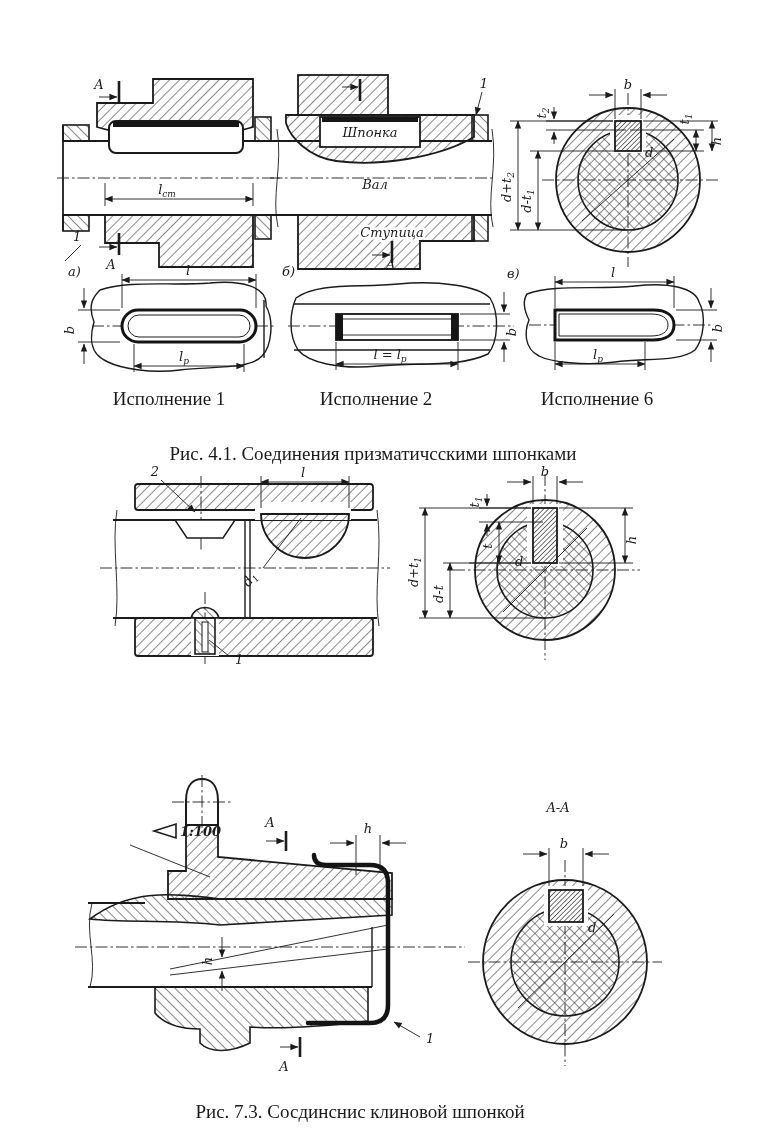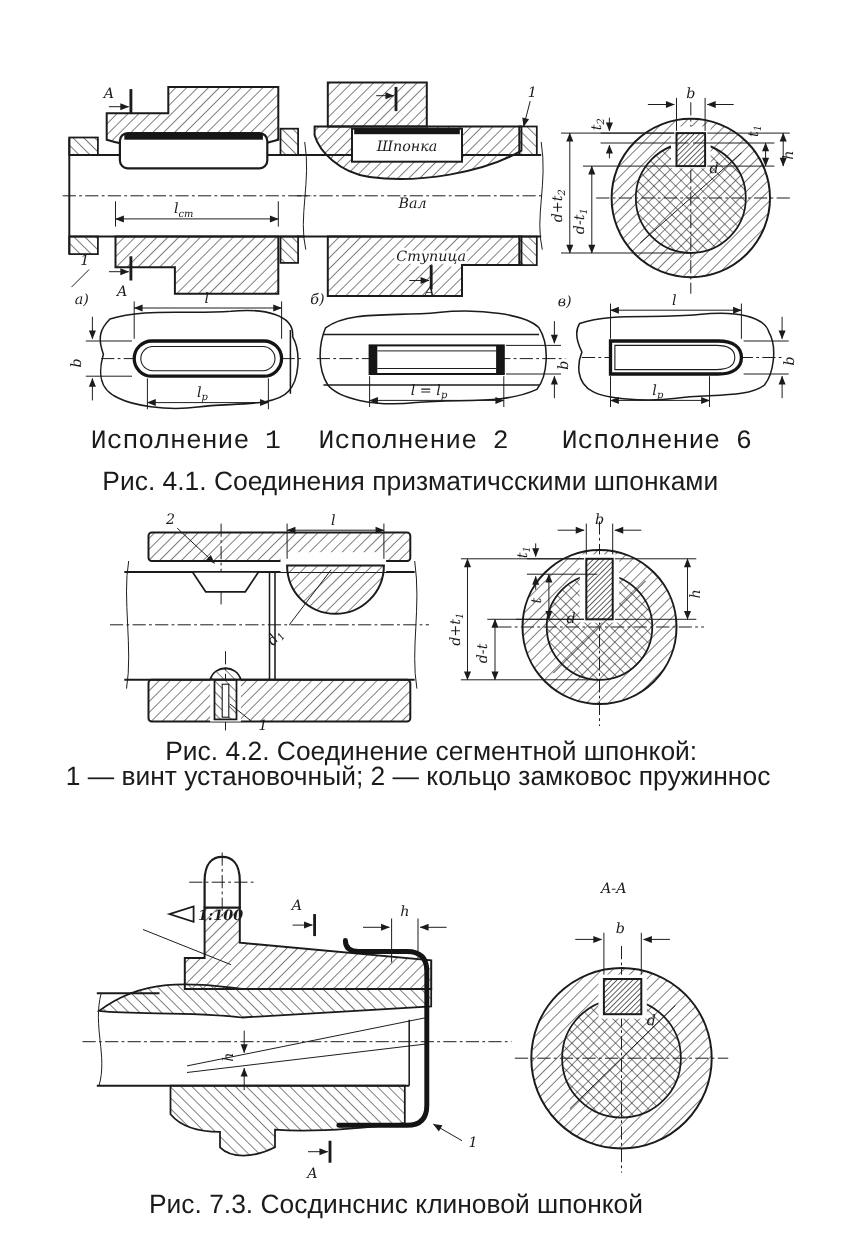--- a/index.html
+++ b/index.html
@@ -18,26 +18,26 @@
   .hb { fill:url(#hB); stroke:#1b1b1b; stroke-width:1.6; }
   .hc { fill:url(#hC); stroke:#1b1b1b; stroke-width:1.8; }
   .ln  { stroke:#1b1b1b; stroke-width:1.8; fill:none; }
   .ln2 { stroke:#1b1b1b; stroke-width:1.4; fill:none; }
   .thin{ stroke:#1b1b1b; stroke-width:0.9; fill:none; }
   .cl  { stroke:#1b1b1b; stroke-width:0.9; stroke-dasharray:12 3 2.5 3; fill:none; }
   .tick{ stroke:#1b1b1b; stroke-width:2.6; fill:none; }
   .thick{ stroke:#141414; stroke-width:4.5; fill:none; stroke-linecap:round; }
   .wt  { fill:#ffffff; stroke:none; }
   .caption {
-    position:absolute; font-size:24px; white-space:nowrap;
-    transform:translateX(-50%); font-family:Liberation Sans, sans-serif;
+    position:absolute; font-size:19px; white-space:nowrap;
+    transform:translateX(-50%); font-family:Liberation Serif, serif;margin-top:19px;
   }
   .variant {
-    position:absolute; font-size:24px; white-space:nowrap;
-    transform:translateX(-50%); font-family:Liberation Mono, monospace;
+    position:absolute; font-size:19px; white-space:nowrap;
+    transform:translateX(-50%); font-family:Liberation Serif, serif;
   }
   .sub { font-size:9px; }
 </style>
 </head>
 <body>
 
 <div class="page">
 
 <svg class="abs" width="0" height="0" style="left:0;top:0">
   <defs>
@@ -362,22 +362,20 @@
     <line class="thin" x1="30" y1="48" x2="30" y2="158" marker-start="url(#ar)" marker-end="url(#ar)"></line>
     <text transform="rotate(-90 23 112)" x="23" y="112" text-anchor="middle"><tspan>d+t</tspan><tspan class="sub" dy="3">1</tspan></text>
   </g>
   <g>
     <line class="thin" x1="136" y1="103" x2="48" y2="103"></line>
     <line class="thin" x1="55" y1="103" x2="55" y2="158" marker-start="url(#ar)" marker-end="url(#ar)"></line>
     <text transform="rotate(-90 48 134)" x="48" y="134" text-anchor="middle">d-t</text>
   </g>
 </svg>
 
-<div class="caption" style="left:392px;top:670px">Рис. 4.2. Соединение сегментной шпонкой:</div>
-<div class="caption" style="left:380px;top:693px">1 — винт установочный; 2 — кольцо замковос пружиннос</div>
 
 <svg class="abs" style="left:70px;top:775px" width="400" height="300" viewBox="0 0 400 300">
   <line class="cl" x1="5" y1="172" x2="395" y2="172"></line>
   <path class="ha" d="M116,50 H148 V82 L322,98 V124 H98 V96 H116 Z" stroke-width="2"></path>
   <g>
     <path d="M116,50 V26 C116,9 124,4 132,4 C140,4 148,9 148,26 V50 Z" fill="#fff" stroke="#1b1b1b" stroke-width="2"></path>
     <line class="cl" x1="132" y1="0" x2="132" y2="58"></line>
     <line class="cl" x1="102" y1="27" x2="162" y2="27"></line>
   </g>
   <path class="hb" d="M20,144 C60,114 100,118 150,124 L322,124 L322,140 L150,150 C100,144 55,148 20,144 Z"></path>

